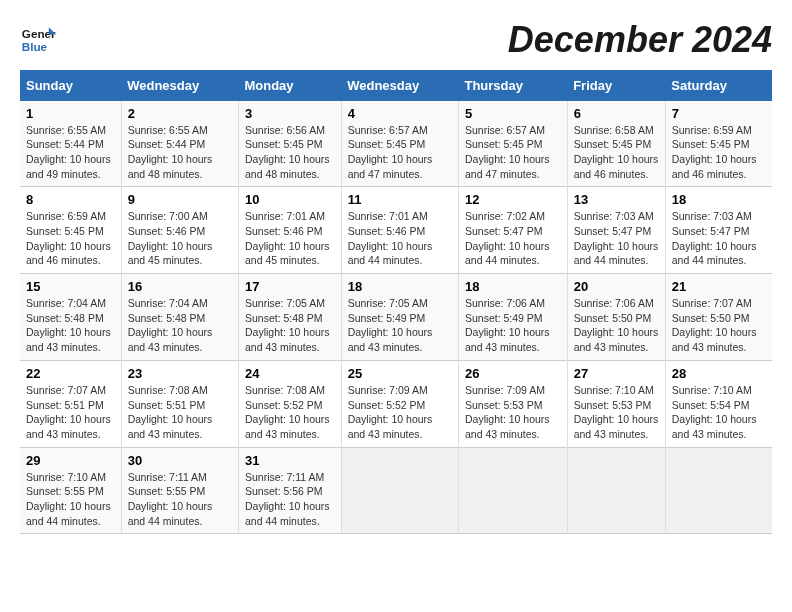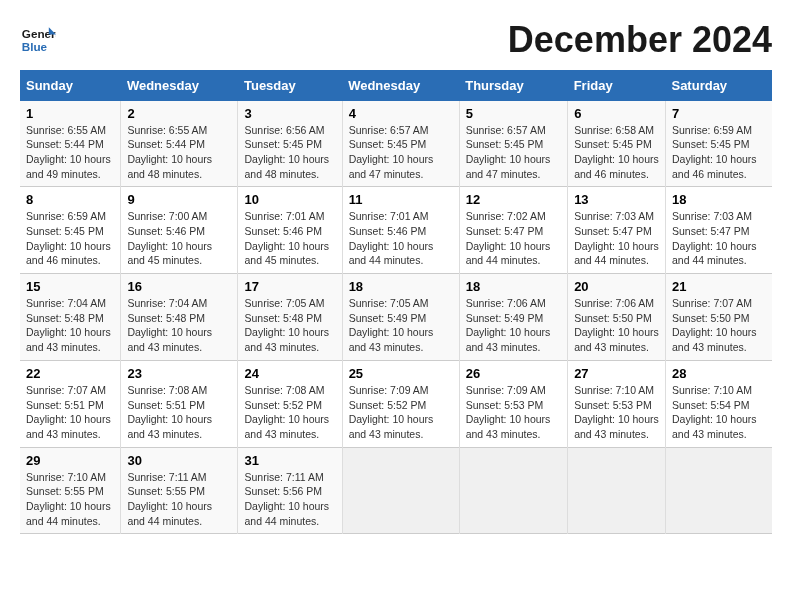--- a/index.html
+++ b/index.html
@@ -20,20 +20,21 @@
       display: flex;
       align-items: center;
       gap: 6px;
     }
     .logo-icon {
       width: 36px;
       height: 36px;
     }
     .title-block {
       text-align: left;
+      font-style: italic;
     }
     .month-title {
       font-size: 36px;
       font-weight: bold;
       color: #1a1a1a;
       line-height: 1.1;
     }
     .location {
       font-size: 16px;
       color: #555;
@@ -99,21 +100,21 @@
   <div class="title-block">
     <div class="month-title">December 2024</div>
   </div>
 </div>
 
 <table>
   <thead>
     <tr>
       <th>Sunday</th>
       <th>Wednesday</th>
-      <th>Tuesday</th>
+      <th>Monday</th>
       <th>Wednesday</th>
       <th>Thursday</th>
       <th>Friday</th>
       <th>Saturday</th>
     </tr>
   </thead>
   <tbody id="calendar-body">
   <tr>
         <td>
         <span class="day-num">1</span>

